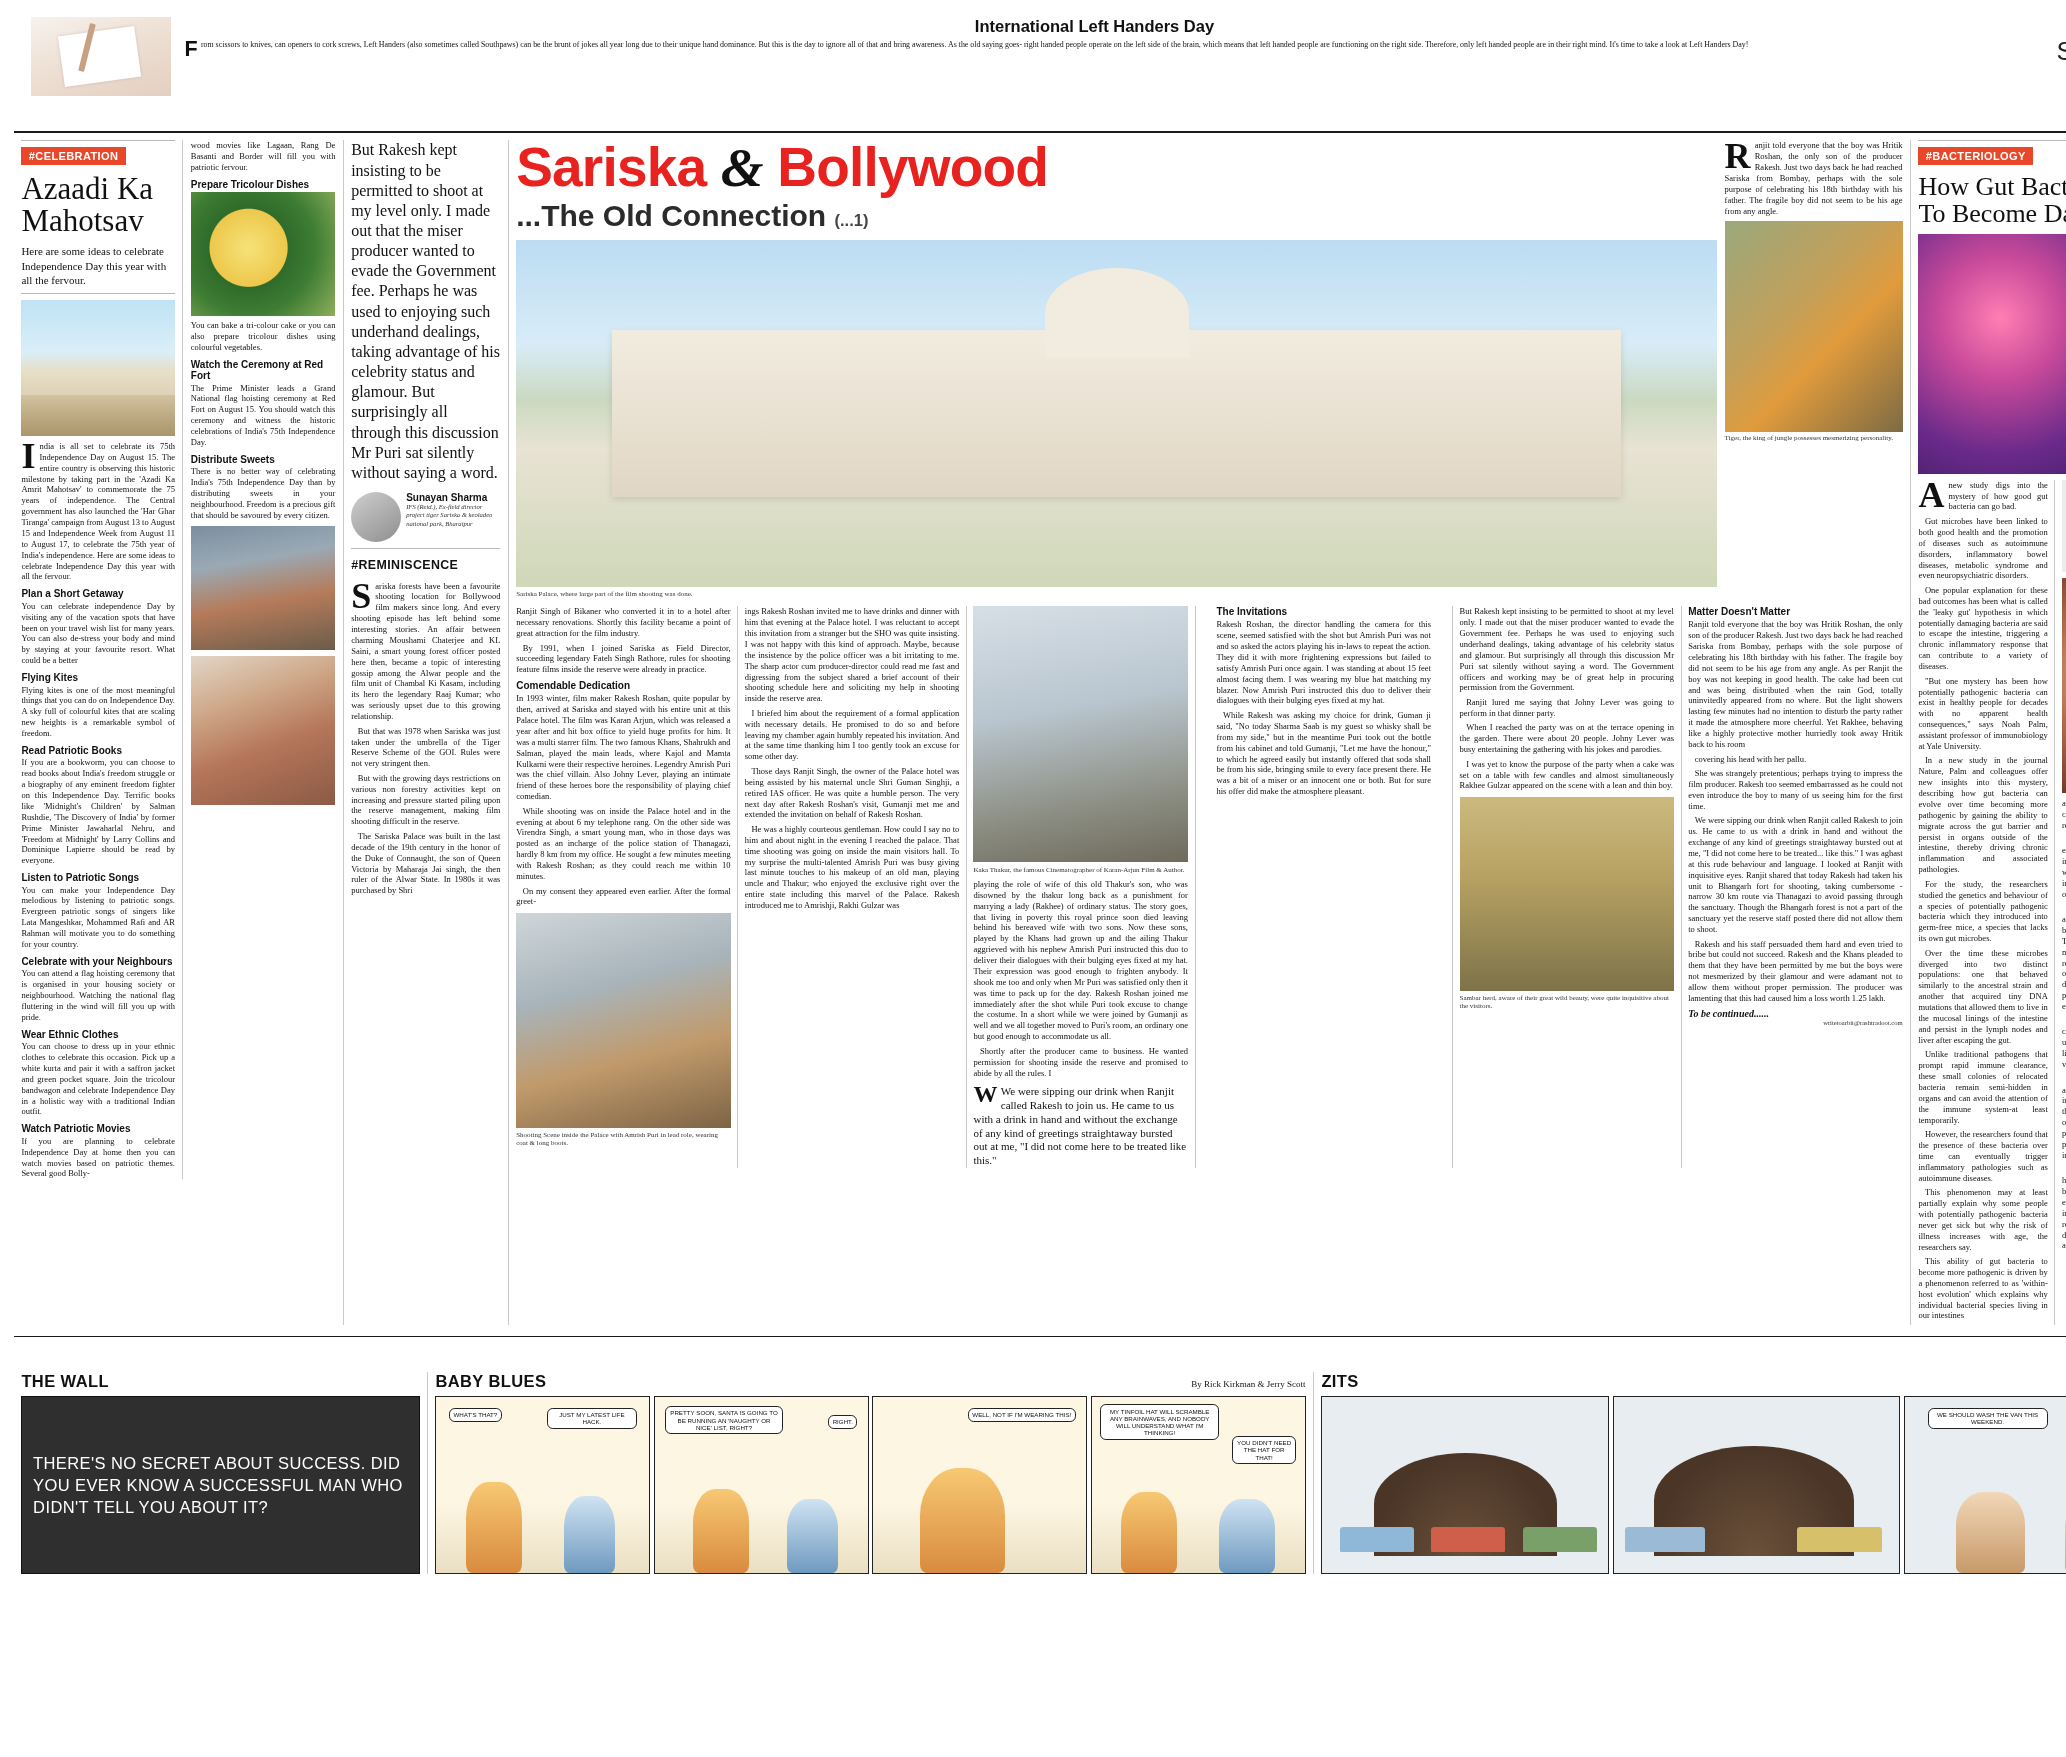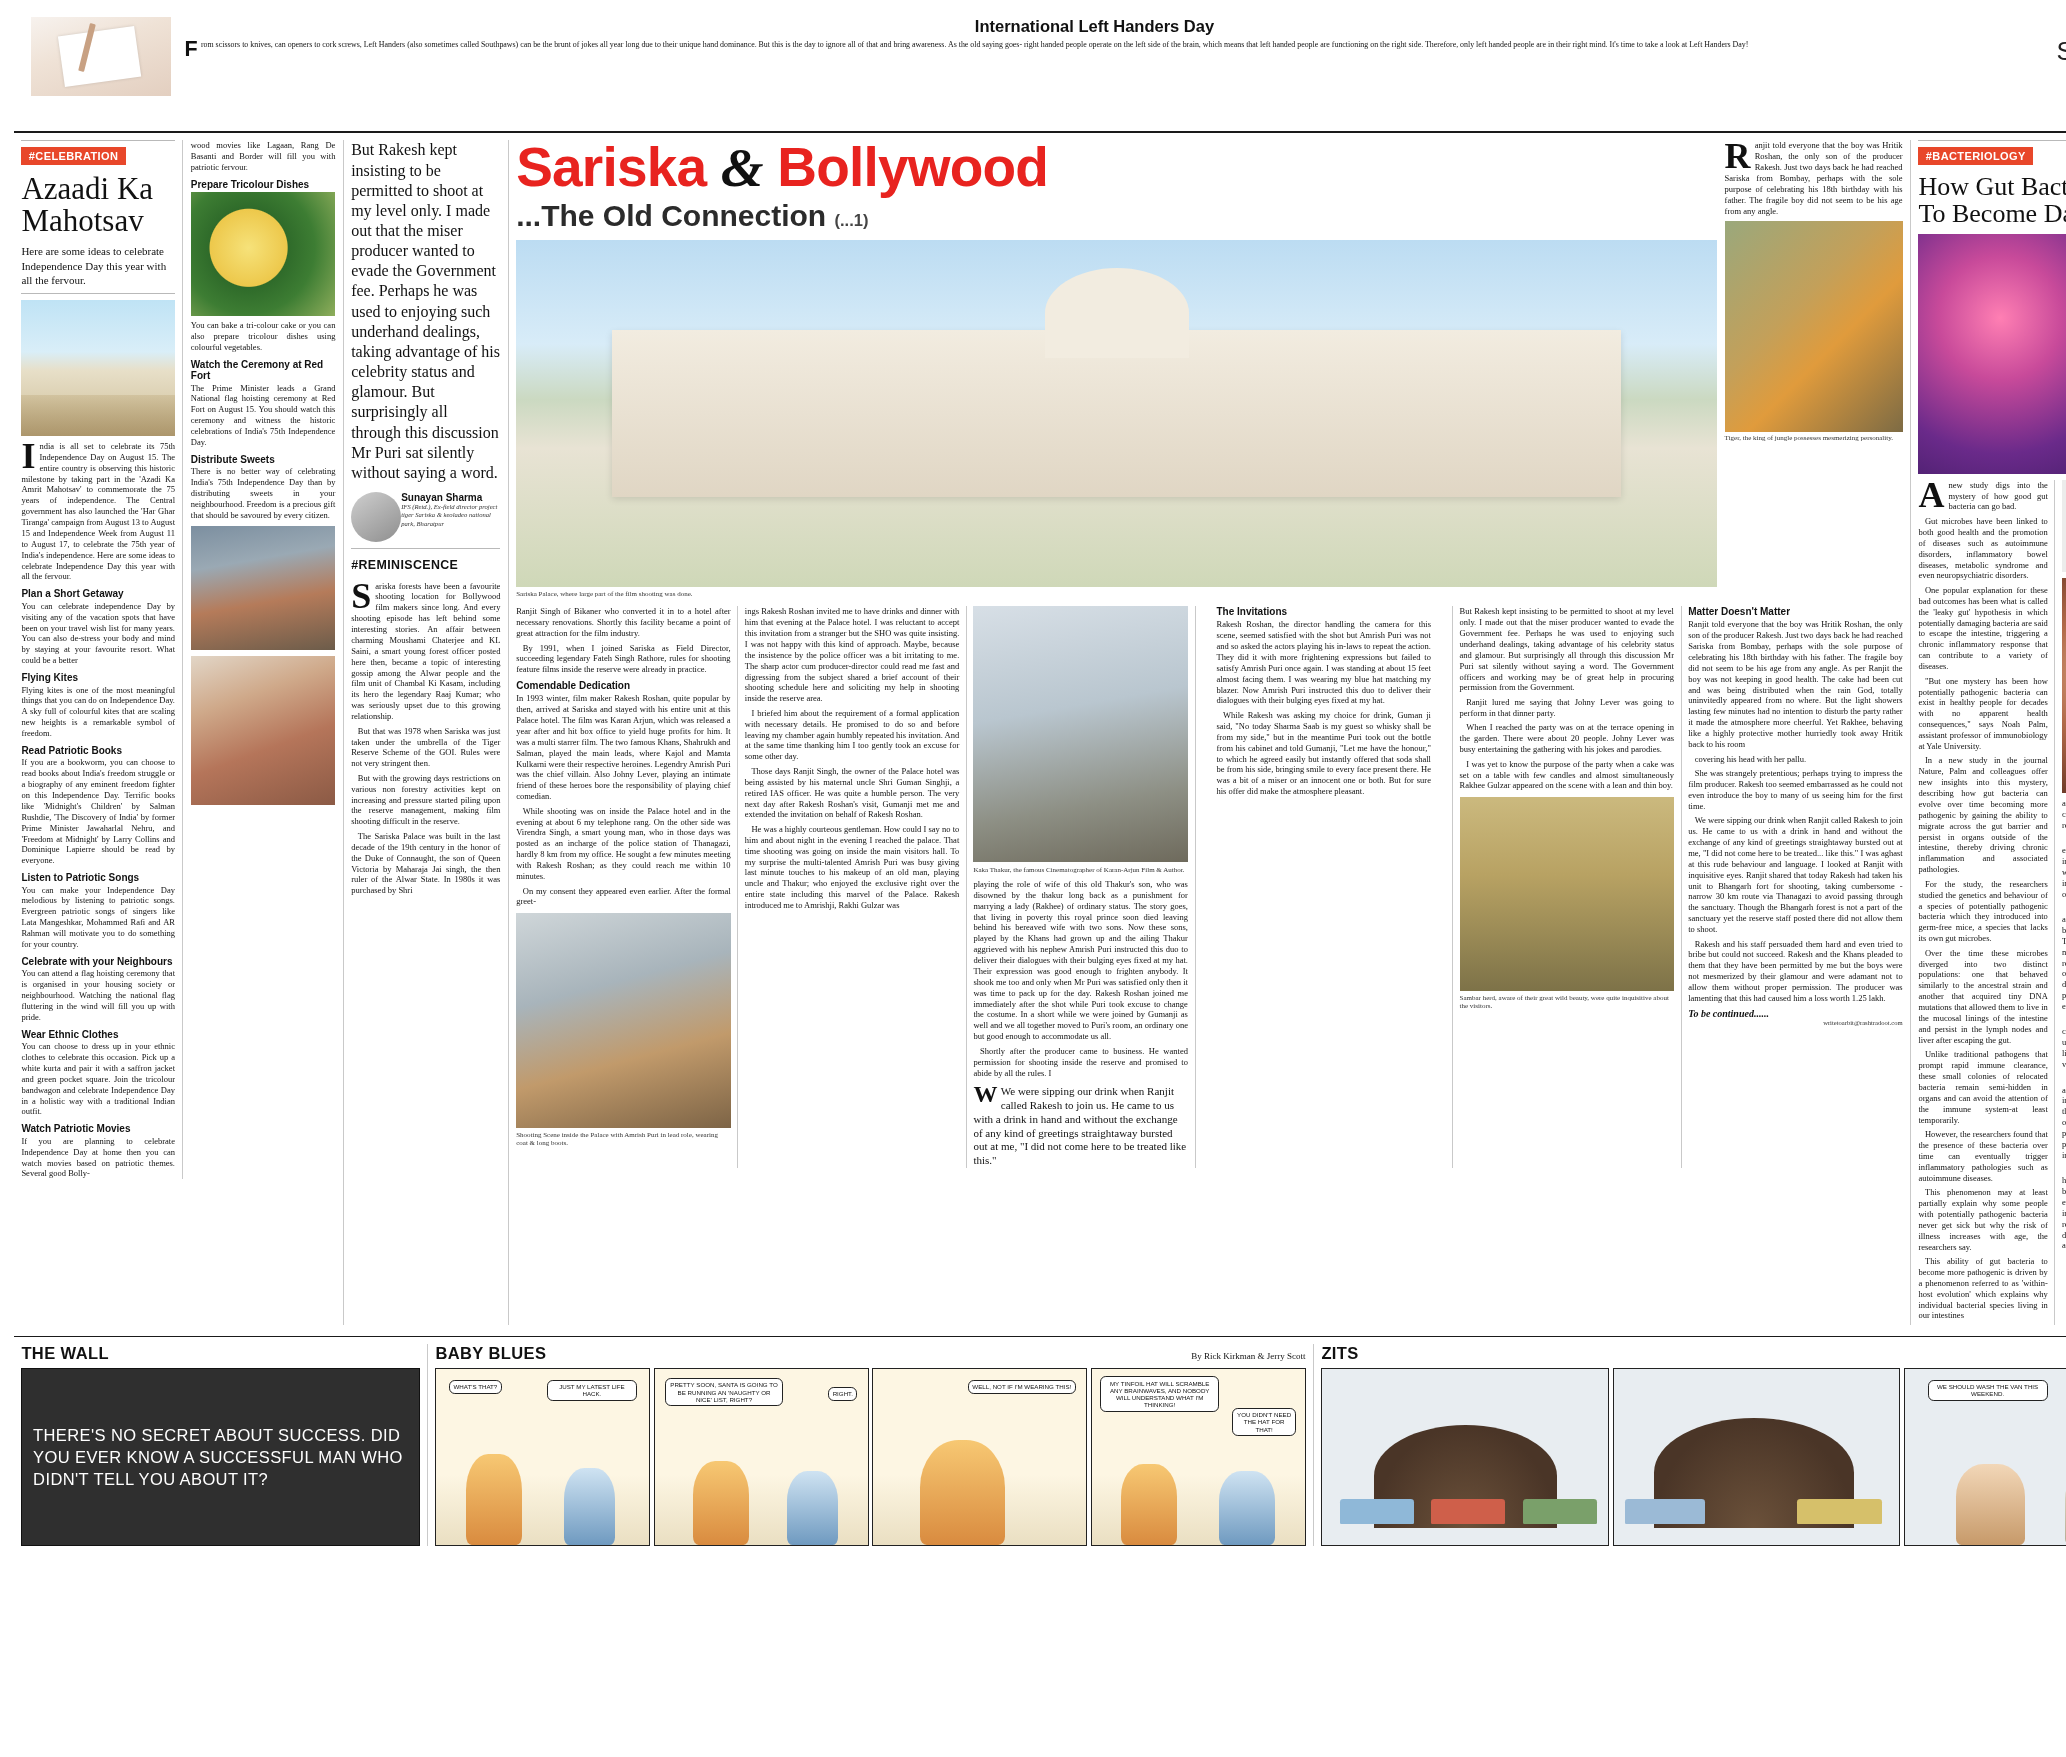--- a/index.html
+++ b/index.html
@@ -88,40 +88,40 @@
   .ph-shoot { height:215px; background: linear-gradient(165deg,#cfd6d9 0%,#a8b4bb 35%,#c19a6b 65%,#7d6446 100%); }
   .ph-men { height:256px; background: linear-gradient(170deg,#d7dfe6 0%,#b9c6cf 40%,#8d8f84 75%,#6e6a5c 100%); }
   .ph-sambar { height:194px; background: linear-gradient(to bottom,#cbb97e 0%,#b8a263 40%,#9b8b56 70%,#7d7248 100%); }
   .ph-bacteria { height:240px; background: radial-gradient(circle at 30% 35%, #ff7fb3 0%, #c84a9a 25%, #6a2a8a 55%, #2a1550 100%); }
   .ph-microbe { height:215px; background: radial-gradient(circle at 55% 45%, #f2d9c0 0%, #d9a98a 30%, #b36b4a 60%, #6e3a28 100%); }
 
   .caption { font-size:7px; line-height:1.2; color:#333; margin-top:2.5px; }
 
   
   .pull-quote { font-family:"Liberation Serif",serif; font-size:16px; line-height:1.26; color:#111; }
-  .byline-box { margin-top:9px; display:flex; align-items:flex-start; }
+  .byline-box { margin-top:9px; display:flex; gap:5px; align-items:flex-start; }
   .byline-photo { width:50px;height:50px;flex:0 0 50px;border-radius:50%;background:linear-gradient(145deg,#cfcfcf,#8e8e8e); }
   .byline-name { font-family:"Liberation Sans",sans-serif; font-weight:bold; font-size:10px; }
   .byline-role { font-size:6.6px; line-height:1.25; font-style:italic; color:#333; }
 
   
   .big-title { font-family:"Liberation Sans",sans-serif; font-weight:bold; font-size:55px; line-height:1; letter-spacing:-0.8px; color:#e8231f; }
   .big-title .amp { color:#111; font-family:"Liberation Serif",serif; font-style:italic; font-weight:bold; }
   .big-sub { font-family:"Liberation Sans",sans-serif; font-weight:bold; font-size:30px; color:#2b2b2b; margin-top:4.1px; }
   .big-sub .part { font-size:16.5px; color:#444; }
 
   .dropcap { float:left; font-family:"Liberation Serif",serif; font-size:36px; line-height:0.72; font-weight:bold; padding:3.3px 4.1px 0 0; }
   .sub-head { font-family:"Liberation Sans",sans-serif; font-weight:bold; font-size:10px; margin:5px 0 2.1px 0; }
 
   
   .panel-grey { background:#ececec; padding:6.6px 7.4px; font-size:8.7px; line-height:1.3; }
 
   
   .comics { display:flex; gap:0; border-top:1.2px solid #1a1a1a; margin-top:10.7px; padding-top:7.4px; }
-  .comic { padding:0 7.4px; }
+  .comic { padding:0 7.4px;margin-top:28px; }
   .comic-title { font-family:"Liberation Sans",sans-serif; font-weight:bold; font-size:16.5px; letter-spacing:0.4px; }
   .comic-credit { font-size:9px; text-align:right; }
   .comic-head { display:flex; justify-content:space-between; align-items:baseline; margin-bottom:5px; }
   .panels { display:flex; gap:3.3px; }
   .panel { border:0.8px solid #222; background:#fff; flex:1 1 0; position:relative; overflow:hidden; }
   .p-wall { height:178px; background:#2f2f2f; border:0.8px solid #111; display:flex; align-items:center; justify-content:center; padding:10.7px; }
   .wall-text { font-family:"Liberation Sans",sans-serif; color:#fff; font-size:16.5px; line-height:1.35; letter-spacing:0.4px; }
   .bb-panel { height:178px; background:#fdfbf5; }
   .bb-sky { position:absolute; inset:0; background:linear-gradient(to bottom,#fdf6e3 0%,#fdf6e3 60%,#eadfc2 100%); }
   .bubble { position:absolute; background:#fff; border:0.8px solid #222; border-radius:5.8px; padding:2.5px 3.3px; font-family:"Liberation Sans",sans-serif; font-size:6.2px; line-height:1.15; text-align:center; }

